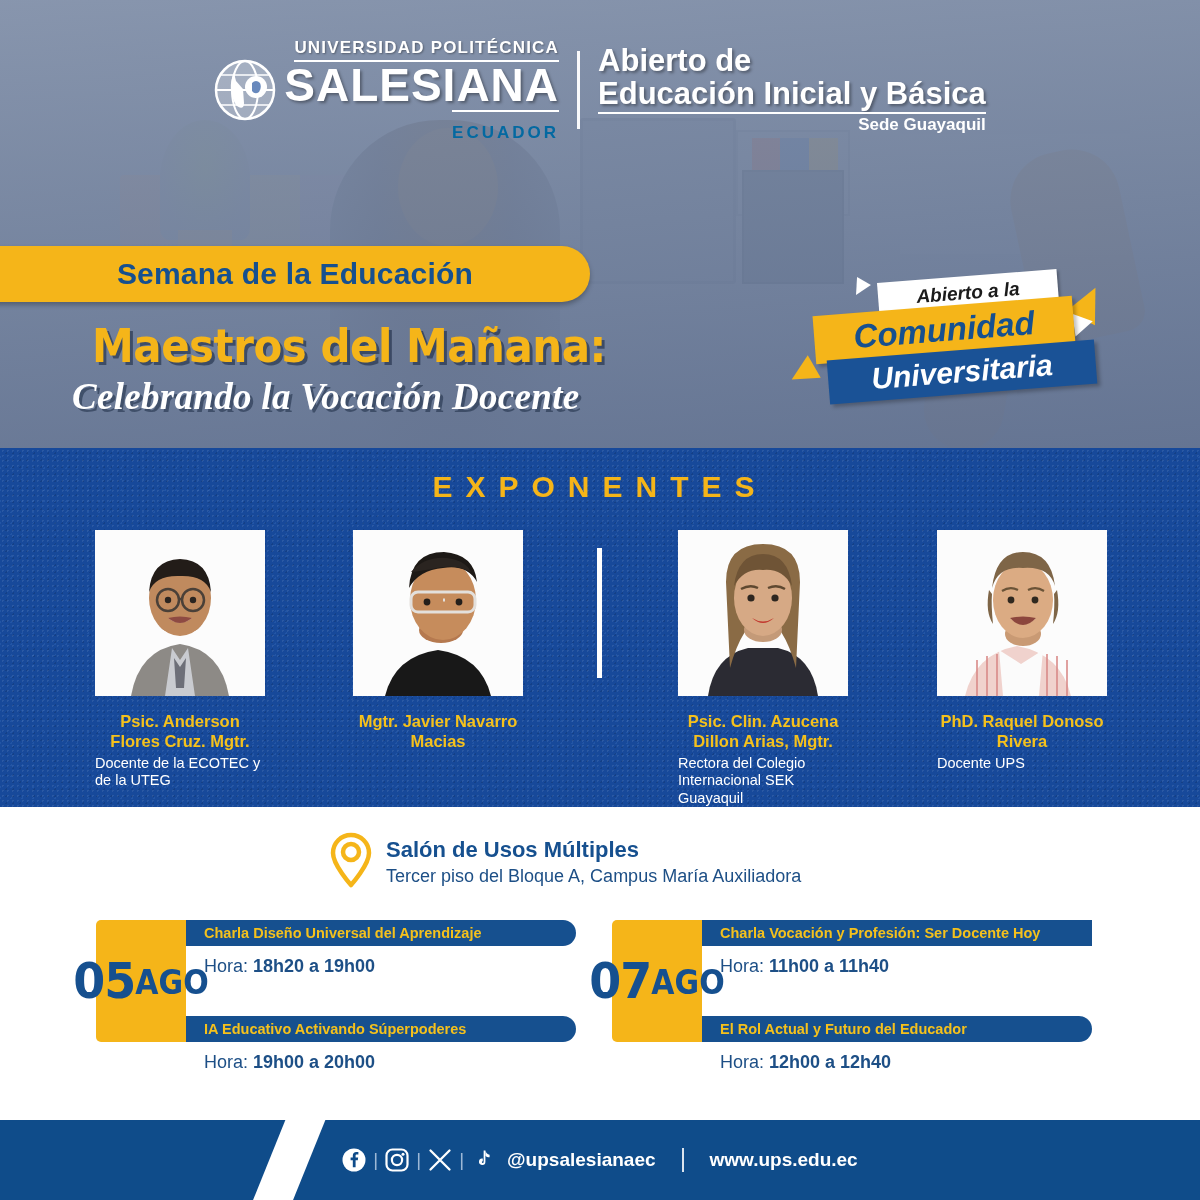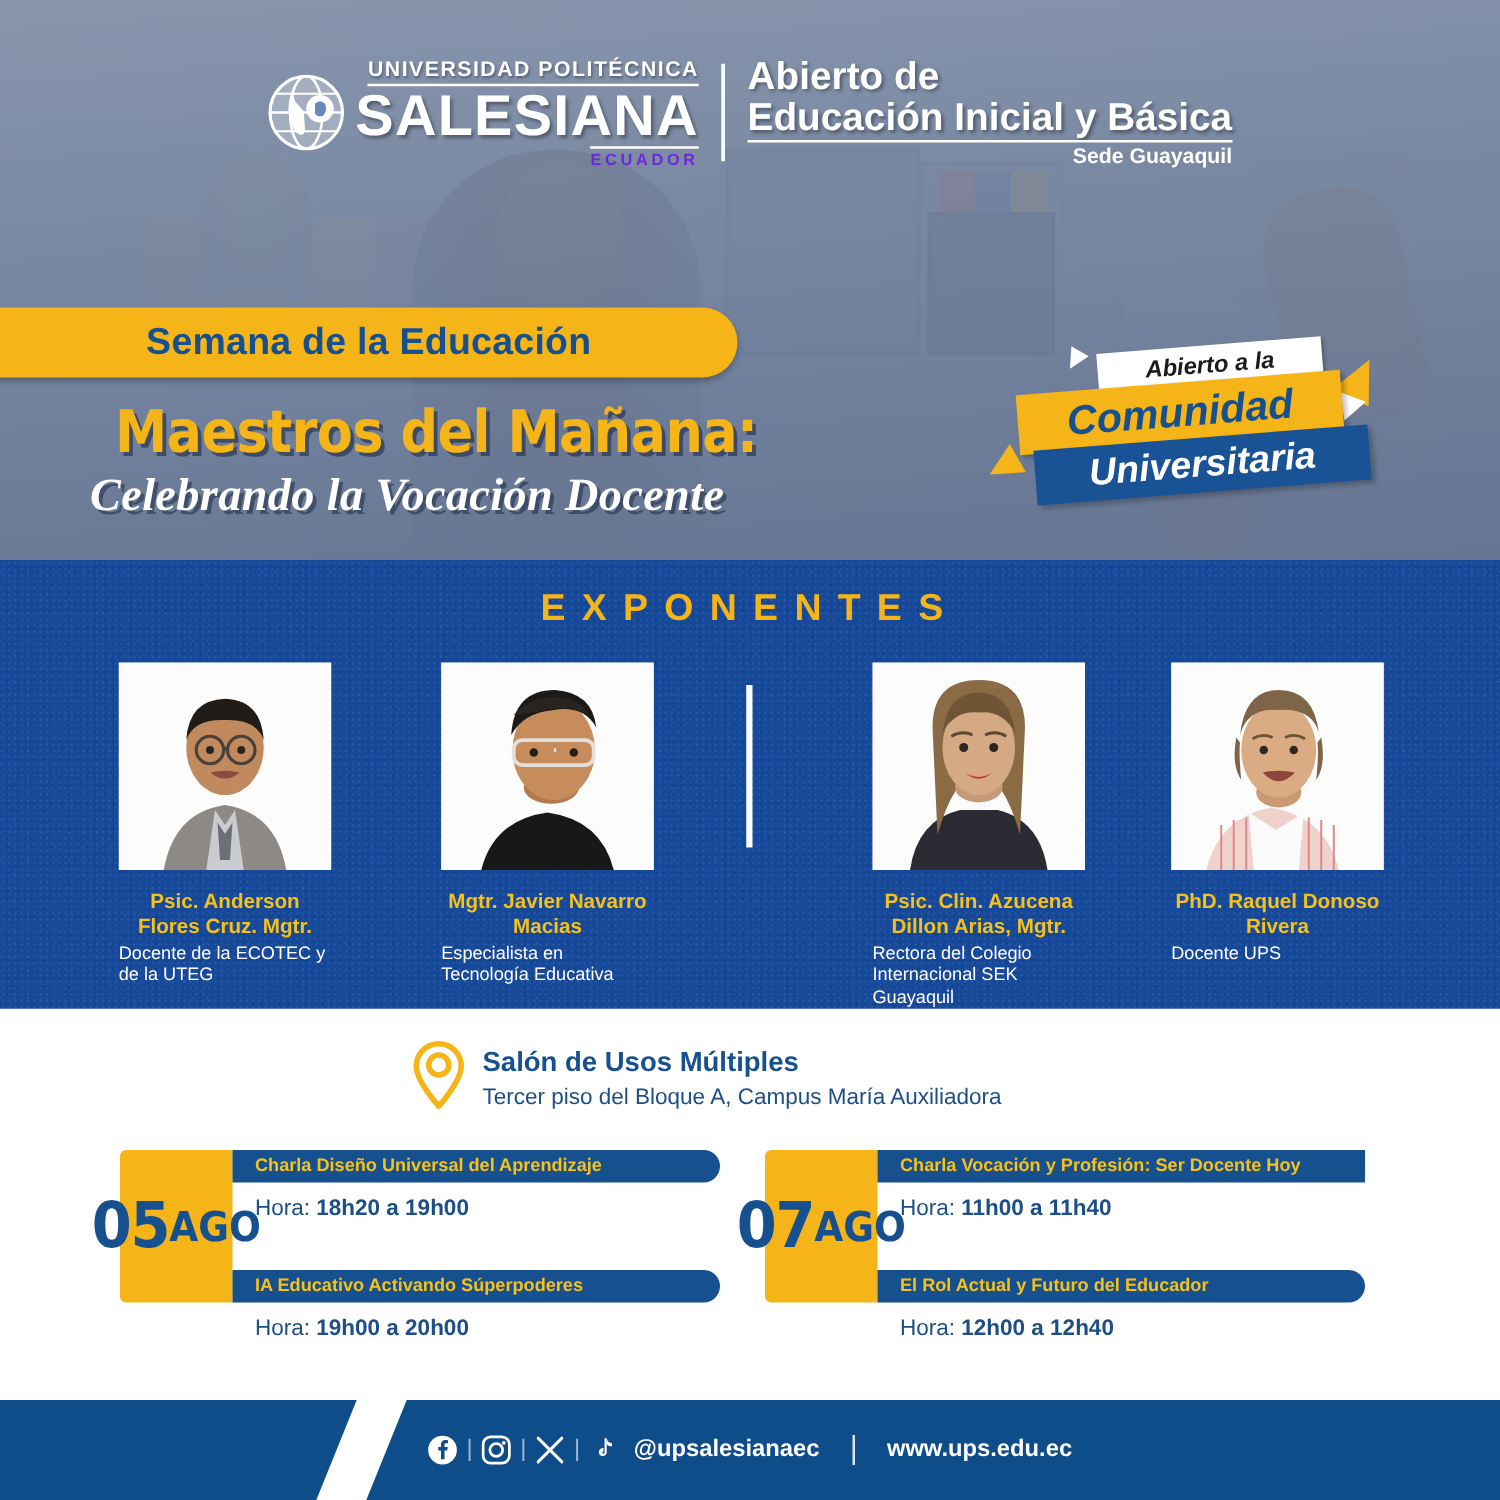--- a/index.html
+++ b/index.html
@@ -67,22 +67,22 @@
   
   .logo-bar{position:absolute;left:0;top:42px;width:1200px;height:96px;display:flex;
             align-items:center;justify-content:center;gap:0;}
   .logo-globe{width:62px;height:62px;position:relative;margin-right:8px;}
   .logo-txt{display:flex;flex-direction:column;align-items:flex-end;}
   .lt1{color:#fff;font-size:17px;font-weight:700;letter-spacing:1.2px;
        border-bottom:2px solid #fff;line-height:1.25;padding-bottom:1px;
        text-shadow:1px 1px 2px rgba(0,0,0,.35);}
   .lt2{color:#fff;font-size:46px;font-weight:800;letter-spacing:1px;line-height:1;
        text-shadow:2px 2px 3px rgba(0,0,0,.35);}
-  .lt3{color:#6d28d9;font-size:13px;font-weight:700;letter-spacing:3px;margin-top:2px;
-       border-top:2px solid #fff;padding-top:1px;}
+  .lt3{color:#0369a1;font-size:17px;font-weight:700;letter-spacing:3px;margin-top:2px;
+       border-top:2px solid #fff;padding-top:11px;}
   .logo-div{width:3px;height:78px;background:#fff;margin:0 18px;opacity:.95;}
   .logo-right{display:flex;flex-direction:column;}
   .lr1{color:#fff;font-size:31px;font-weight:600;line-height:1.05;text-shadow:2px 2px 3px rgba(0,0,0,.35);}
   .lr2{color:#fff;font-size:31px;font-weight:600;line-height:1.05;text-shadow:2px 2px 3px rgba(0,0,0,.35);}
   .lr3{color:#fff;font-size:17px;font-weight:600;text-align:right;margin-top:2px;
        border-top:2px solid #fff;padding-top:1px;}
 
   
   .speakers{position:absolute;left:0;top:448px;width:1200px;height:359px;
             background:#17499a;overflow:hidden;}
@@ -253,24 +253,23 @@
         <path d="M56 58 q2 -36 35 -36 q30 2 33 30 q-10 -18 -34 -14 q-24 2 -34 20 z" fill="#1d1916"></path>
         <path d="M58 42 q14 -16 36 -14 q18 2 24 14 q-16 -8 -34 -4 q-16 3 -26 4 z" fill="#2a2420"></path>
         <rect x="58" y="62" width="64" height="20" rx="7" fill="none" stroke="#e3e0dc" stroke-width="3"></rect>
         <line x1="90" y1="70" x2="92" y2="70" stroke="#e3e0dc" stroke-width="3"></line>
         <circle cx="74" cy="72" r="3.4" fill="#241f1b"></circle>
         <circle cx="106" cy="72" r="3.4" fill="#241f1b"></circle>
         <path d="M76 94 q14 8 26 -2 q-12 10 -26 2 z" fill="#7d4038"></path>
       </svg>
     </div>
     <div class="sp-name">Mgtr. Javier Navarro Macias</div>
-    <div class="sp-role">Especialista en Tecnología Educativa</div>
-  </div>
-
-  <div class="sp" style="left:698px;top:530px;">
+  </div>
+
+  <div class="sp" style="left:678px;top:530px;">
     <div class="sp-photo">
       <svg width="170" height="166" viewBox="0 0 170 166">
         <rect width="170" height="166" fill="#fcfcfc"></rect>
         <path d="M30 166 q6 -40 40 -48 l30 0 q34 8 40 48 z" fill="#2b2b33"></path>
         <path d="M48 52 q0 -38 37 -38 q37 0 37 38 l-4 86 q-12 -44 -33 -52 q-21 8 -33 52 z" fill="#8a6b45"></path>
         <ellipse cx="85" cy="100" rx="19" ry="12" fill="#c49a78"></ellipse>
         <ellipse cx="85" cy="68" rx="29" ry="38" fill="#d6a985"></ellipse>
         <path d="M56 56 q4 -32 29 -32 q25 0 29 32 q-10 -18 -29 -16 q-19 -2 -29 16 z" fill="#6f5436"></path>
         <circle cx="73" cy="68" r="3.6" fill="#2d2620"></circle>
         <circle cx="97" cy="68" r="3.6" fill="#2d2620"></circle>

